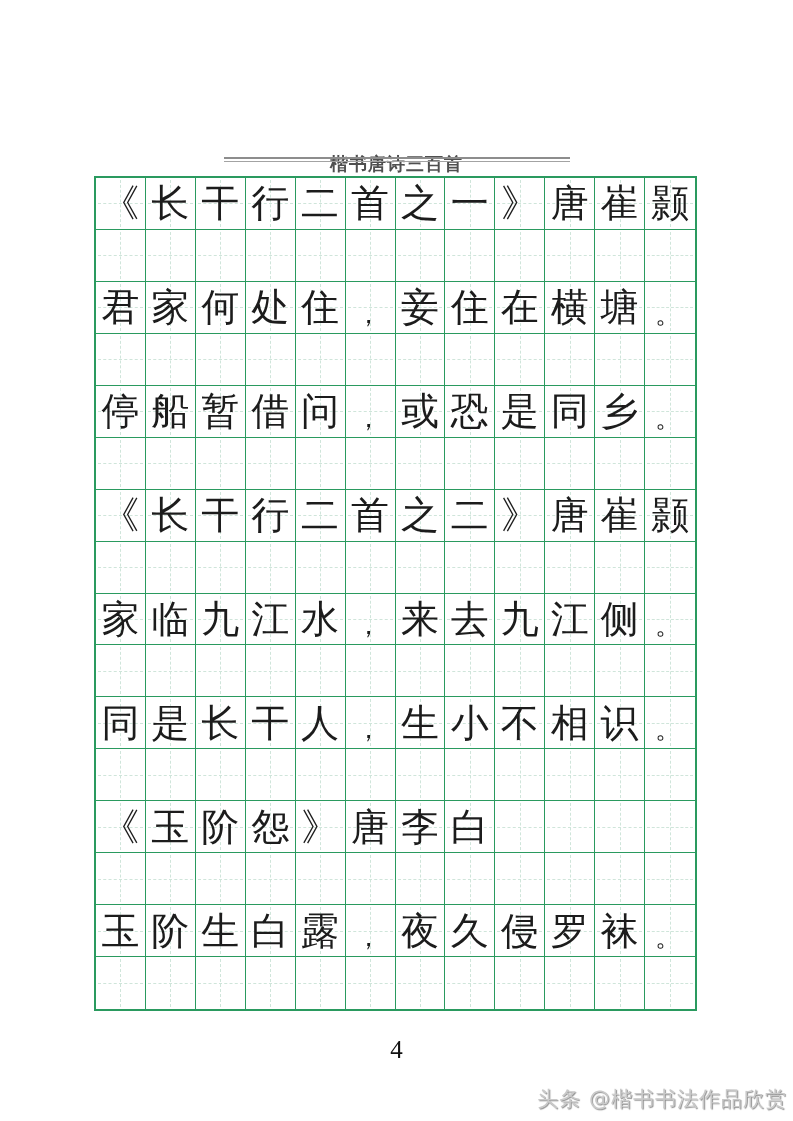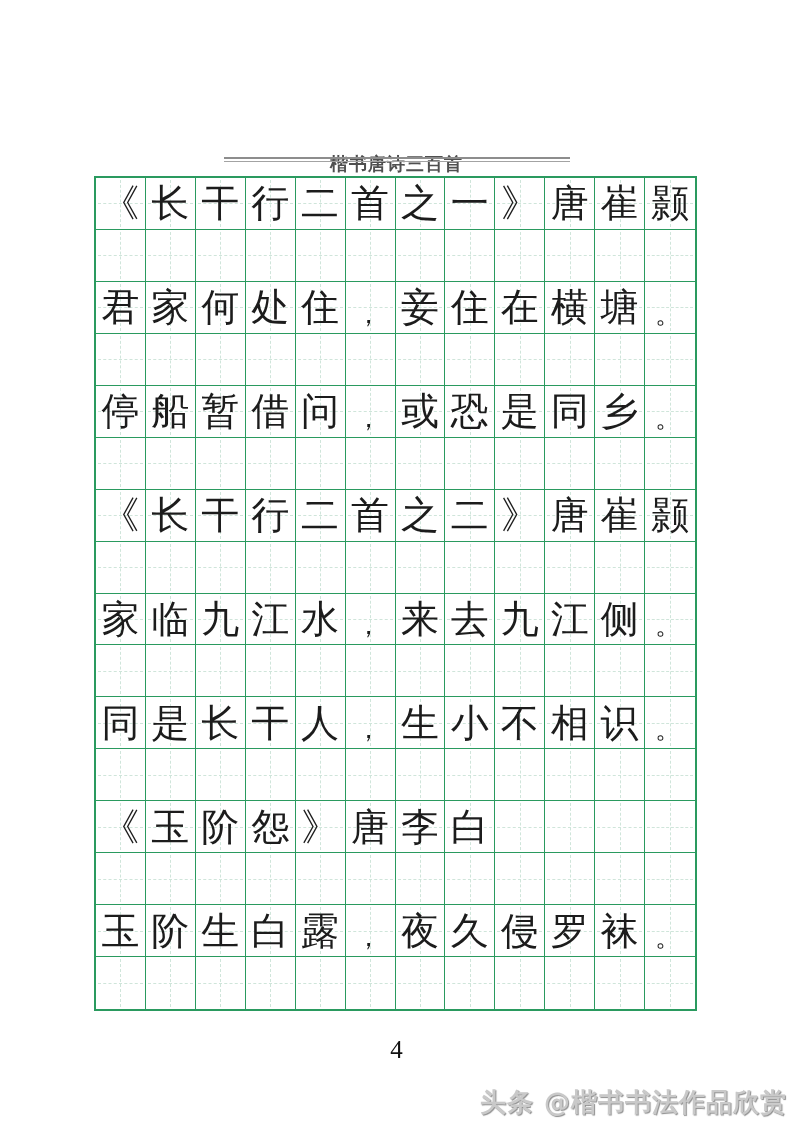--- a/index.html
+++ b/index.html
@@ -57,21 +57,21 @@
   .glyph.punct{font-size:26px;padding:0 0 6px 10px;}
 
   .page-number{
     position:absolute;left:0;right:0;top:1036px;
     text-align:center;
     font-family:"Liberation Serif","DejaVu Serif",serif;
     font-size:25px;color:#111111;
   }
   .watermark{
     position:absolute;right:6px;top:1085px;
-    font-size:26px;font-weight:bold;letter-spacing:1px;
+    font-size:21px;font-weight:normal;letter-spacing:1px;
     color:var(--wm-gray);
     text-shadow:1px 1px 1px #8f8f8f,-1px -1px 1px #ffffff;
   }
 </style>
 </head>
 <body>
 
 <div class="page-title">楷书唐诗三百首</div>
 <div class="title-underline"></div>
 

